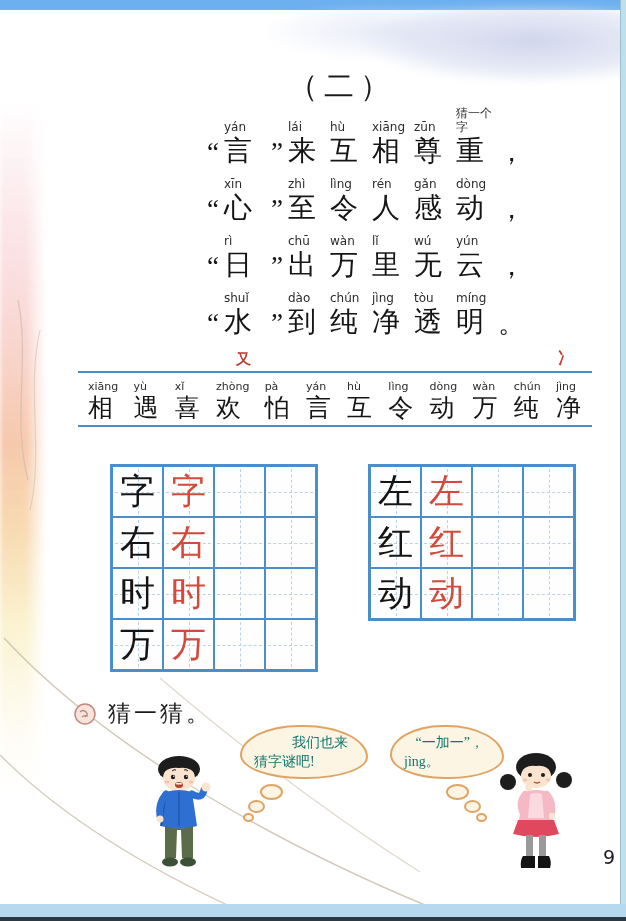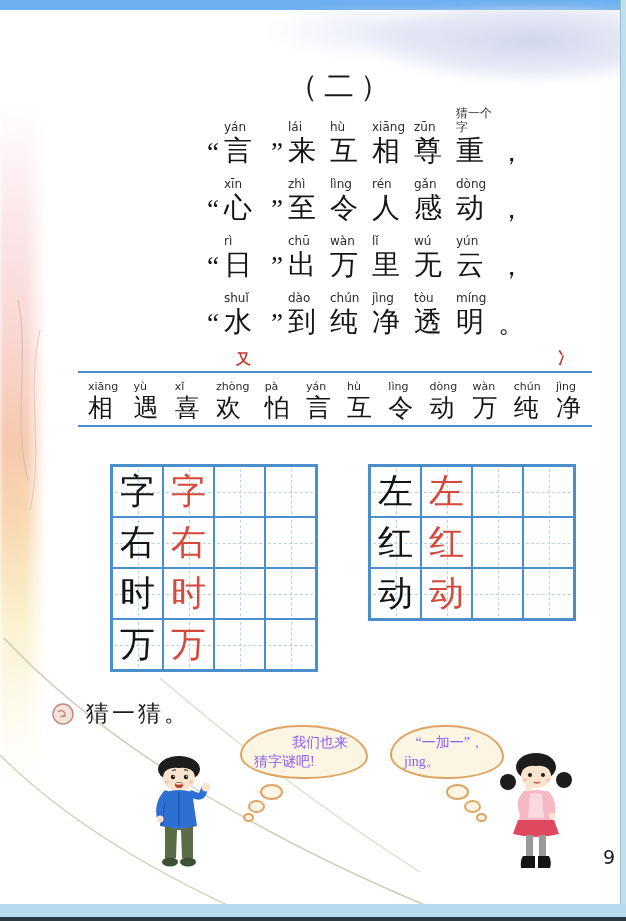--- a/index.html
+++ b/index.html
@@ -56,28 +56,28 @@
     border:2px solid #4a8ecb;background:#fefefe;}
   #grid-left{left:110px;top:464px;}
   #grid-right{left:368px;top:464px;}
   .cell{position:relative;border:1px solid #4a8ecb;box-sizing:border-box;}
   .cell .hl{position:absolute;left:2px;right:2px;top:50%;border-top:1px dashed #b9d2e8;}
   .cell .vl{position:absolute;top:2px;bottom:2px;left:50%;border-left:1px dashed #b9d2e8;}
   .gch{position:absolute;inset:0;text-align:center;line-height:49px;font-size:35px;color:#141414;}
   .gch.red{color:#d4493b;}
 
   
-  .activity{position:absolute;left:52px;top:698px;display:flex;align-items:center;}
+  .activity{position:absolute;left:74px;top:698px;display:flex;align-items:center;}
   .seal{width:22px;height:22px;margin-right:12px;}
   .activity-label{font-size:23px;letter-spacing:3px;color:#1b1b1b;}
 
   
   .bubble{position:absolute;box-sizing:border-box;background:#fdf5e3;border:2px solid #dfa463;
     border-radius:48% 52% 50% 50% / 58% 62% 42% 46%;padding:6px 8px 4px;
-    font-size:14px;line-height:19px;color:#8b5cf6;}
+    font-size:14px;line-height:19px;color:#0f766e;}
   .bubble-left{left:240px;top:725px;width:128px;height:54px;}
   .bubble-right{left:390px;top:725px;width:114px;height:54px;}
   .bl1{text-align:right;padding-right:10px;}
   .bl2{text-align:left;padding-left:4px;font-family:Liberation Serif, serif;}
   .tail{position:absolute;background:#fdf5e3;border:2px solid #dfa463;border-radius:50%;}
 
   
   .pagenum{position:absolute;left:598px;top:846px;width:22px;text-align:center;
     font-family:"DejaVu Sans","Liberation Sans",sans-serif;font-size:19px;color:#1b1b1b;}
 

